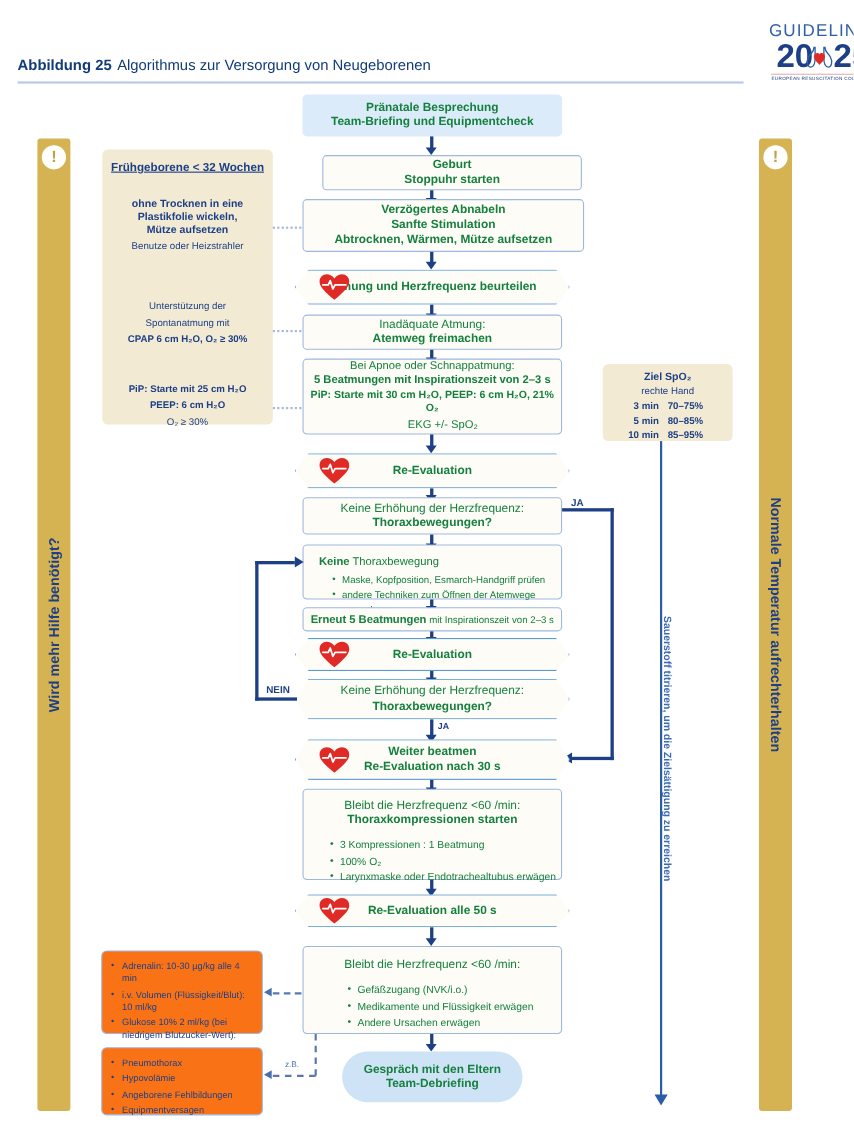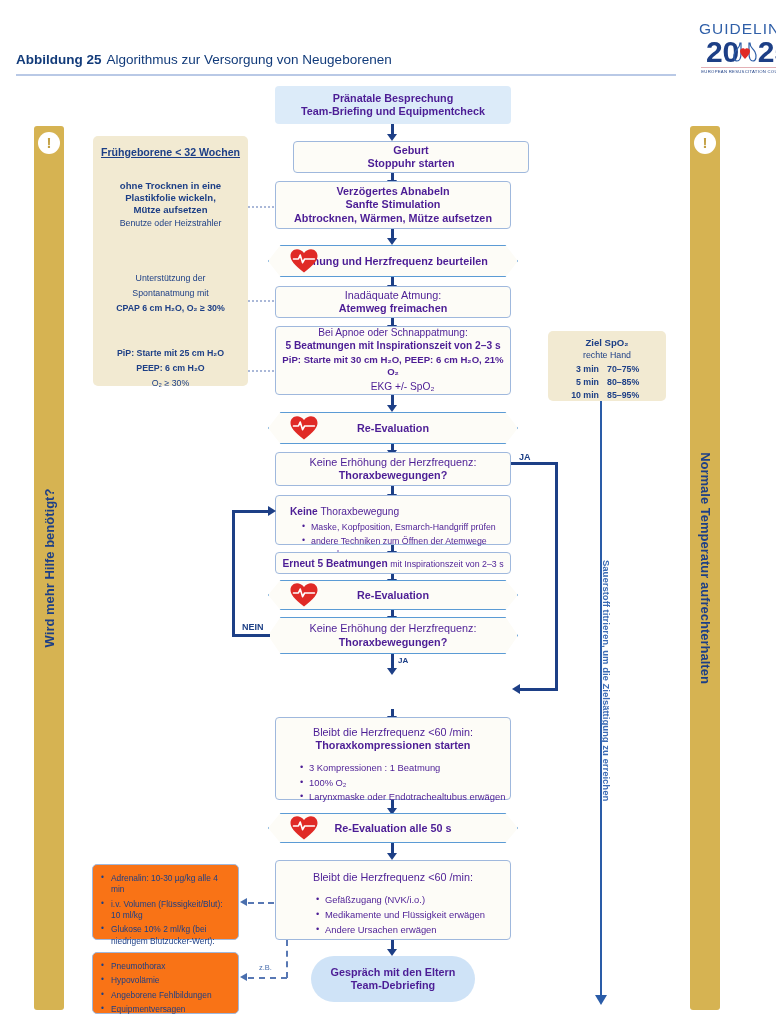--- a/index.html
+++ b/index.html
@@ -46,21 +46,21 @@
     position:absolute;left:50%;top:50%;
     white-space:nowrap;font-weight:bold;font-size:13px;color:#1d3f86;
   }
   #bar-left .vtext{transform:translate(-50%,-50%) rotate(-90deg);}
   #bar-right .vtext{transform:translate(-50%,-50%) rotate(90deg);}
 
   
   .node{
     position:absolute;box-sizing:border-box;
     display:flex;flex-direction:column;align-items:center;justify-content:center;
-    text-align:center;color:#4c1d95;
+    text-align:center;color:#15803d;
   }
   .rect{
     border:1px solid #9fb8dd;border-radius:4px;background:#fdfcf7;
   }
   .rect.blue{background:#dcebf9;border:none;}
   .rect.round{border-radius:26px;background:#cfe3f7;border:none;}
   .hex{
     background:transparent;border:none;
   }
   .hex .hexbg{
@@ -220,21 +220,21 @@
   <div class="vline" style="left:391px;top:124px;height:12px;"></div>
   <div class="arrow-d" style="left:387px;top:134px;"></div>
 
   <div class="node rect" style="left:293px;top:141px;width:236px;height:32px;">
     <span class="ln b s11">Geburt</span>
     <span class="ln b s11">Stoppuhr starten</span>
   </div>
   <div class="vline" style="left:391px;top:173px;height:9px;"></div>
   <div class="arrow-d" style="left:387px;top:180px;"></div>
 
-  <div class="node rect" style="left:275px;top:181px;width:236px;height:48px;">
+  <div class="node rect" style="left:275px;top:181px;width:256px;height:48px;">
     <span class="ln b s11">Verzögertes Abnabeln</span>
     <span class="ln b s11">Sanfte Stimulation</span>
     <span class="ln b s11">Abtrocknen, Wärmen, Mütze aufsetzen</span>
   </div>
   <div class="vline" style="left:391px;top:229px;height:11px;"></div>
   <div class="arrow-d" style="left:387px;top:238px;"></div>
 
   <div class="node hex" style="left:268px;top:245px;width:250px;height:32px;">
     <div class="hexbg"></div>
     <svg class="heart" viewBox="0 0 28 25">
@@ -335,20 +335,31 @@
   <div class="branch-label" style="left:242px;top:622px;">NEIN</div>
   <div class="hline" style="left:232px;top:634px;width:38px;"></div>
   <div class="vline" style="left:232px;top:510px;height:127px;"></div>
   <div class="hline" style="left:232px;top:510px;width:36px;"></div>
   <div class="arrow-l" style="left:268px;top:506px;transform:rotate(180deg);"></div>
 
   <div class="vline" style="left:391px;top:654px;height:17px;"></div>
   <div class="arrow-d" style="left:387px;top:668px;"></div>
   <div class="branch-label" style="left:398px;top:656px;font-size:8px;">JA</div>
 
+  <div class="node hex" style="left:268px;top:672px;width:250px;height:37px;">
+    <div class="hexbg"></div>
+    <svg class="heart" viewBox="0 0 28 25">
+      <path d="M14 24 C4 16 0.5 11.6 0.5 7.4 C0.5 3.6 3.4 0.8 7 0.8 C9.5 0.8 12 2 14 4.6 C16 2 18.5 0.8 21 0.8 C24.6 0.8 27.5 3.6 27.5 7.4 C27.5 11.6 24 16 14 24 Z" fill="#e02a26"></path>
+      <path d="M3.5 10.5 H8.4 L10.2 6.6 L12.6 14.2 L14.6 10.5 H24.4" fill="none" stroke="#ffffff" stroke-width="1.6" stroke-linejoin="round" stroke-linecap="round"></path>
+    </svg>
+    <div class="inner" style="flex-direction:column;">
+      <span class="ln b s11">Weiter beatmen</span>
+      <span class="ln b s11">Re-Evaluation nach 30 s</span>
+    </div>
+  </div>
   <div class="vline" style="left:391px;top:709px;height:9px;"></div>
   <div class="arrow-d" style="left:387px;top:716px;"></div>
 
   <div class="node rect" style="left:275px;top:717px;width:236px;height:83px;align-items:center;justify-content:flex-start;padding-top:8px;">
     <span class="ln n s11">Bleibt die Herzfrequenz &lt;60 /min:</span>
     <span class="ln b s11">Thoraxkompressionen starten</span>
     <div class="bullets" style="margin-top:8px;font-size:9.4px;padding-left:24px;">
       <ul>
         <li>3 Kompressionen : 1 Beatmung</li>
         <li>100% O₂</li>

